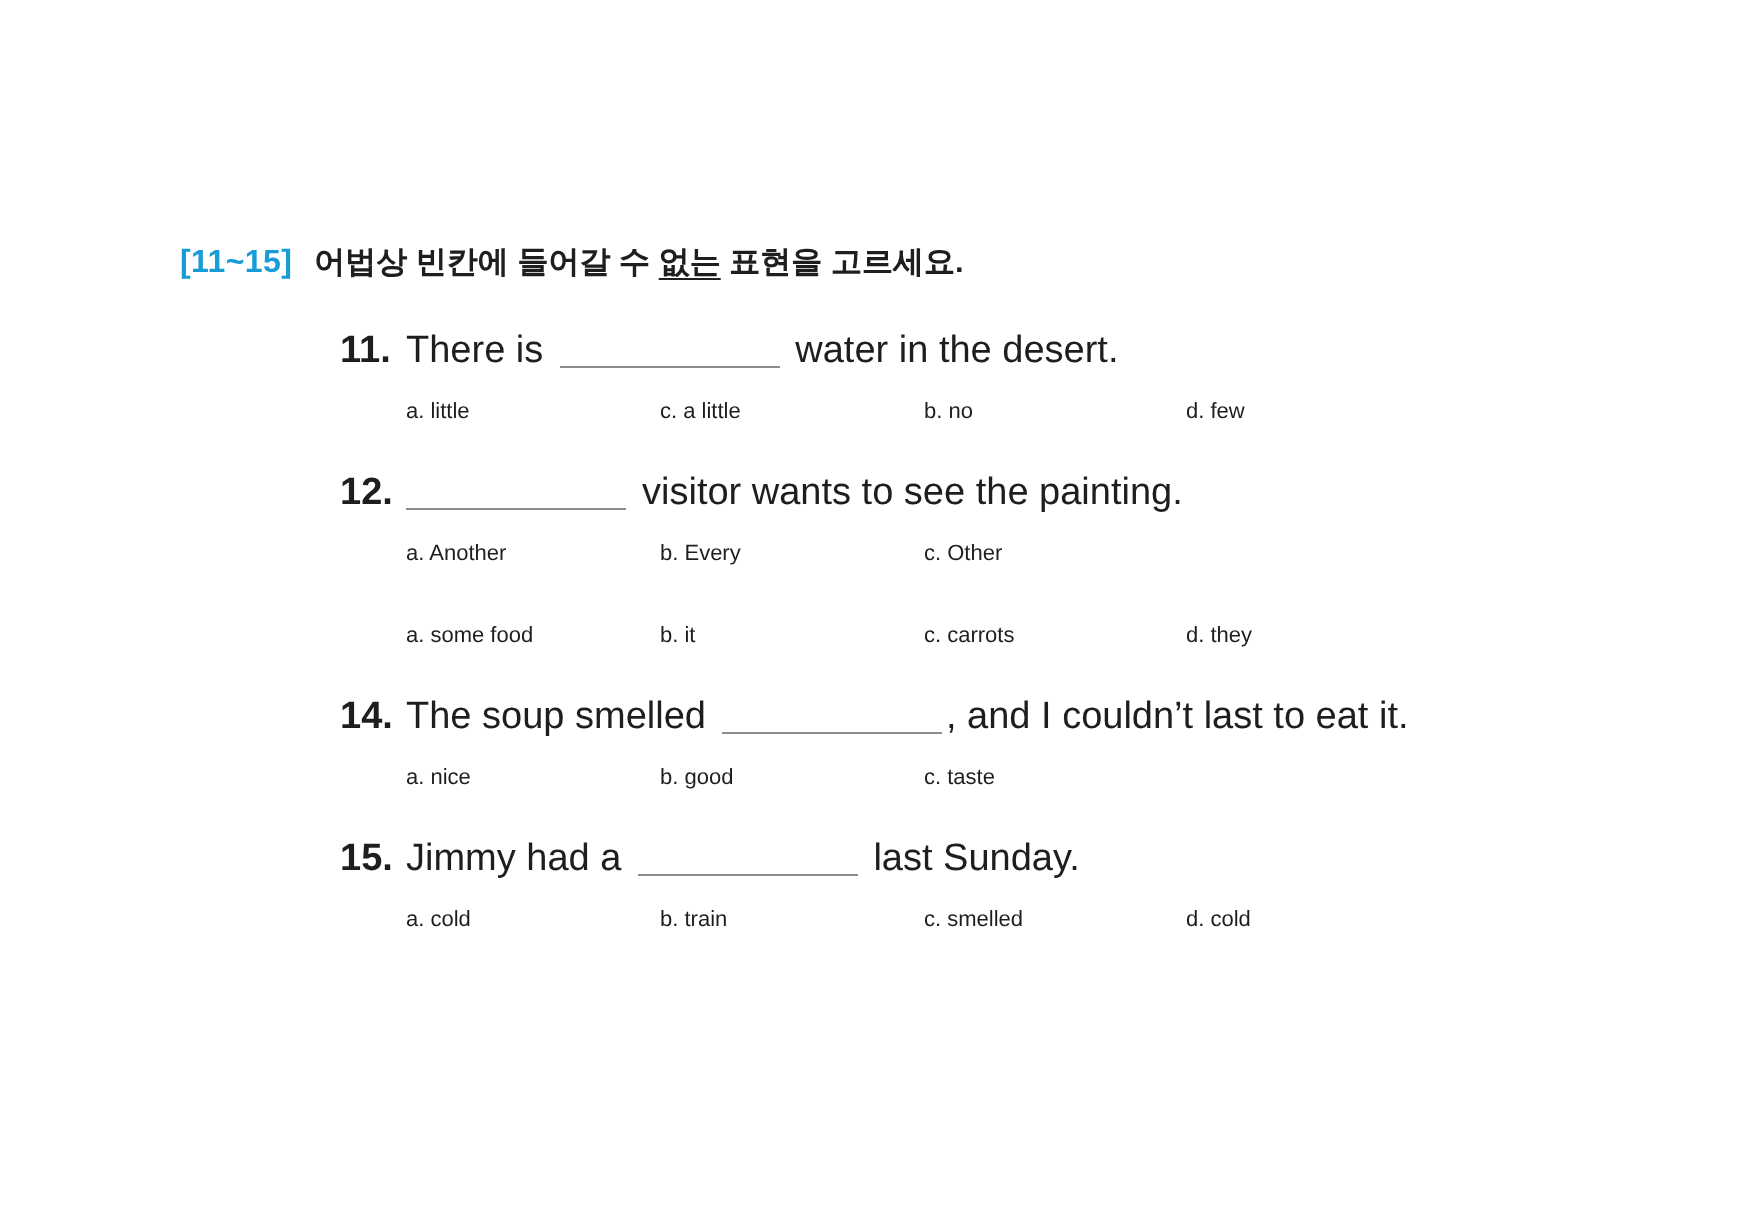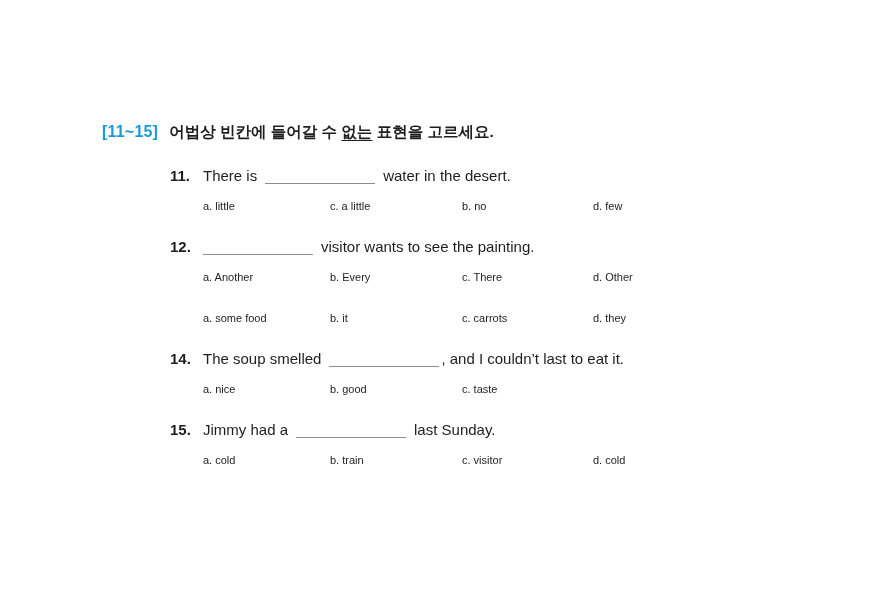--- a/index.html
+++ b/index.html
@@ -14,21 +14,20 @@
     overflow: hidden;
   }
   .header {
     position: absolute;
     left: 90px;
     top: 121px;
     font-size: 15.5px;
     font-weight: 700;
     line-height: 22px;
     white-space: nowrap;
-    margin-left: 12px;
   }
   .range {
     font-size: 16px;
     font-weight: 700;
     margin-right: 11px;
     letter-spacing: 0.2px;
   }
   .instr-underlined {
     text-decoration: underline;
     text-underline-offset: 3px;
@@ -36,21 +35,21 @@
   }
   .questions {
     position: absolute;
     left: 170px;
     top: 166px;
     width: 620px;
   }
   .question { margin: 0; }
   .q-line {
     display: flex;
-    font-size: 15px;
+    font-size: 19px;
     line-height: 20px;
     margin-bottom: 10px;
     white-space: nowrap;
   }
   .q-num {
     font-weight: 700;
     width: 33px;
     flex-shrink: 0;
   }
   .q-text { white-space: nowrap; }
@@ -99,22 +98,21 @@
     </div>
 
     <div class="question">
       <div class="q-line">
         <span class="q-num">12.</span>
         <span class="q-text"><span></span><span class="blank flush-left"></span><span>visitor wants to see the painting.</span></span>
       </div>
       <div class="options">
         <span>a. Another</span>
         <span>b. Every</span>
-        <span>c. There</span>
-        <span>d. Other</span>
+        <span>c. Other</span>
       </div>
     </div>
 
     <div class="question">
       <div class="options">
         <span>a. some food</span>
         <span>b. it</span>
         <span>c. carrots</span>
         <span>d. they</span>
       </div>
@@ -133,19 +131,19 @@
     </div>
 
     <div class="question">
       <div class="q-line">
         <span class="q-num">15.</span>
         <span class="q-text"><span>Jimmy had a</span><span class="blank"></span><span>last Sunday.</span></span>
       </div>
       <div class="options">
         <span>a. cold</span>
         <span>b. train</span>
-        <span>c. visitor</span>
+        <span>c. smelled</span>
         <span>d. cold</span>
       </div>
     </div>
 
   </div>
 </div>
 
 </body></html>

